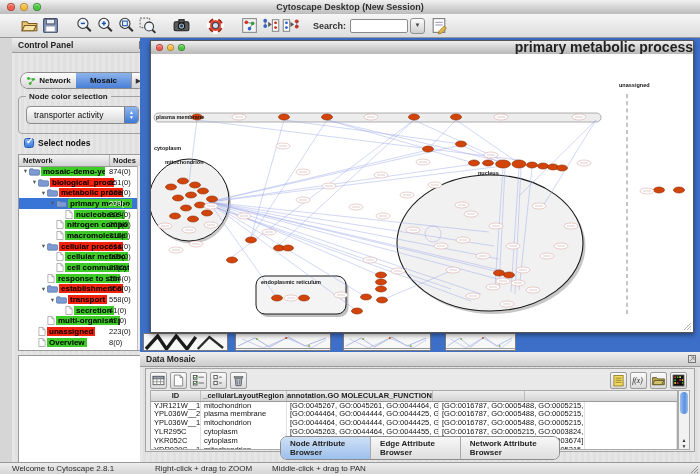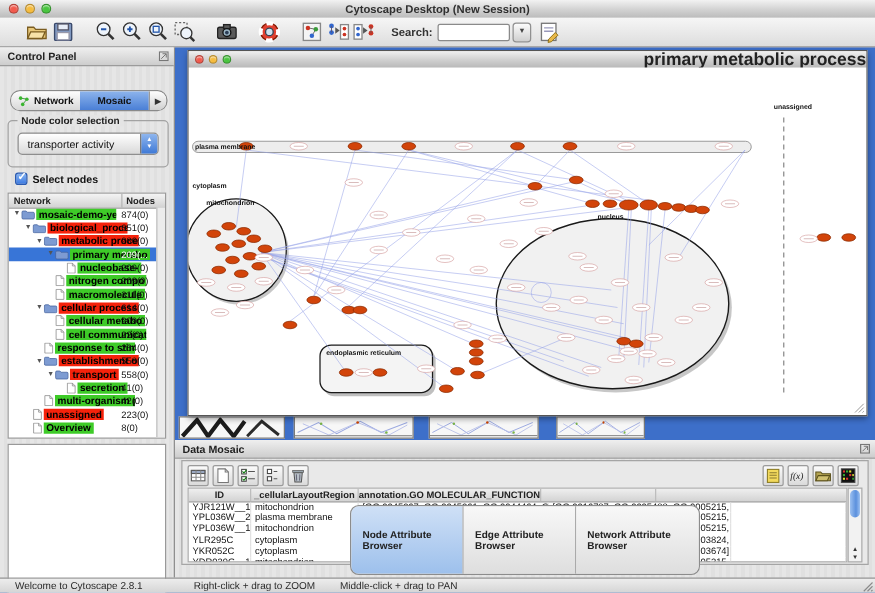--- a/index.html
+++ b/index.html
@@ -22,21 +22,21 @@
     display:flex;align-items:center;padding-left:20px}
   .tbtn{width:19px;height:19px;margin-right:2px;flex:0 0 auto}
   .tbtn svg{width:19px;height:19px;display:block}
   .tgap{width:13px;flex:0 0 auto}
   #search-label{font-size:9px;font-weight:bold;color:#333;margin:0 4px 0 10px}
   #search-input{width:52px;height:12px;font-size:8px;border:1px solid #8a8a8a;border-radius:2px;background:#fff;padding:0 2px}
   #search-arrow{width:13px;height:14px;margin-left:2px;border:1px solid #909090;border-radius:3px;
      background:linear-gradient(#fcfcfc,#cfcfcf);font-size:6px;line-height:13px;text-align:center;color:#444}
 
   
-  #cpanel{position:absolute;left:0;top:38px;width:140px;height:424px;box-sizing:border-box;
+  #cpanel{position:absolute;left:12px;top:38px;width:140px;height:424px;box-sizing:border-box;
     background:repeating-linear-gradient(90deg,#e6e6e6 0 3px,#e0e0e0 3px 6px);
     border-right:1px solid #8f8f8f}
   .paneheader{position:absolute;left:0;top:0;width:100%;height:14px;
     background:linear-gradient(#efefef,#cdcdcd);border-bottom:1px solid #9b9b9b}
   .paneheader .ph-title{font-size:8.5px;font-weight:bold;color:#222;line-height:14px;padding-left:6px}
   .floaticon{position:absolute;right:4px;top:3px;width:8px;height:8px}
   #cp-tabs{position:absolute;left:8px;top:20px;width:124px;height:15px;display:flex;
     border:1px solid #8a8a8a;border-radius:8px;overflow:hidden;background:#f2f2f2}
   .cp-tab{flex:1;display:flex;align-items:center;justify-content:center;gap:3px;
     font-size:8px;font-weight:bold;color:#111;background:linear-gradient(#fdfdfd,#d8d8d8)}
@@ -102,21 +102,21 @@
   .drow{display:flex;height:8.9px}
   .drow div{font-size:7.5px;color:#111;line-height:8.9px;padding-left:3px;border-right:1px solid #e2e2e2;
     overflow:hidden;white-space:nowrap;box-sizing:border-box}
   .drow .c0{font-weight:normal}
   #dp-scroll{position:absolute;right:4px;top:21px;width:12px;height:60px;border:1px solid #aaa;background:#f2f2f2;box-sizing:border-box}
   #dp-scroll .sthumb{position:absolute;left:1px;top:1px;width:8px;height:22px;border-radius:4px;
     background:linear-gradient(90deg,#9cc0f0,#5b90dd 60%,#9cc0f0)}
   #dp-scroll .sarrows{position:absolute;left:0;bottom:0;width:10px;font-size:5px;line-height:6px;text-align:center;color:#333}
   #dp-tabs{position:absolute;left:50%;transform:translateX(-50%);bottom:2px;display:flex;
     border:1px solid #8c8c8c;border-radius:7px;overflow:hidden;background:#ececec}
-  .dp-tab{font-size:8px;font-weight:bold;color:#222;padding:18px 9px;background:linear-gradient(#f8f8f8,#dedede);border-right:1px solid #aaa}
+  .dp-tab{font-size:8px;font-weight:bold;color:#222;padding:2px 9px;background:linear-gradient(#f8f8f8,#dedede);border-right:1px solid #aaa}
   .dp-tab:last-child{border-right:none}
   .dp-tab.sel{background:linear-gradient(#cfe0f6,#9dc0ec)}
 
   
   #statusbar{position:absolute;left:0;top:462px;width:700px;height:12px;
     background:linear-gradient(#ededed,#d3d3d3);border-top:1px solid #9a9a9a}
   #statusbar span{position:absolute;top:1px;font-size:8px;color:#2a2a2a}
   #st-welcome{left:12px}#st-zoom{left:155px}#st-pan{left:272px}
 </style>
 </head>

